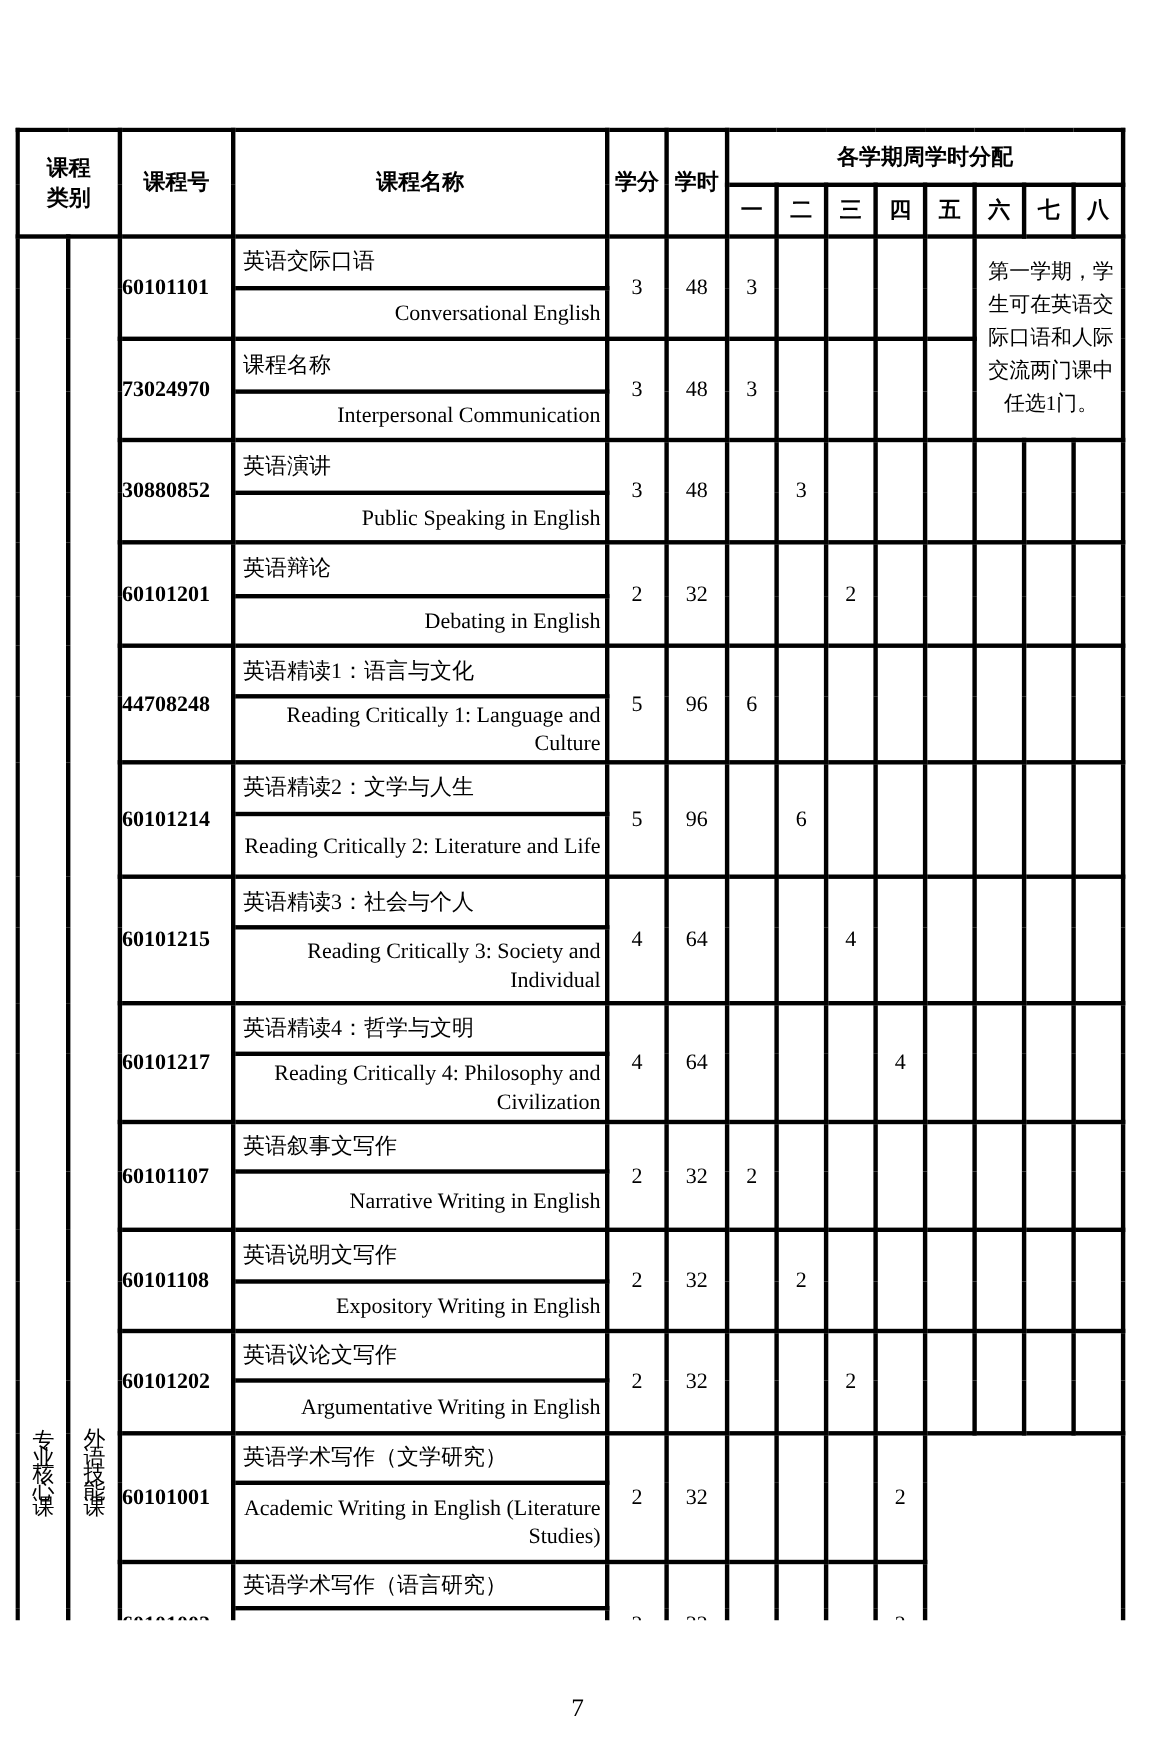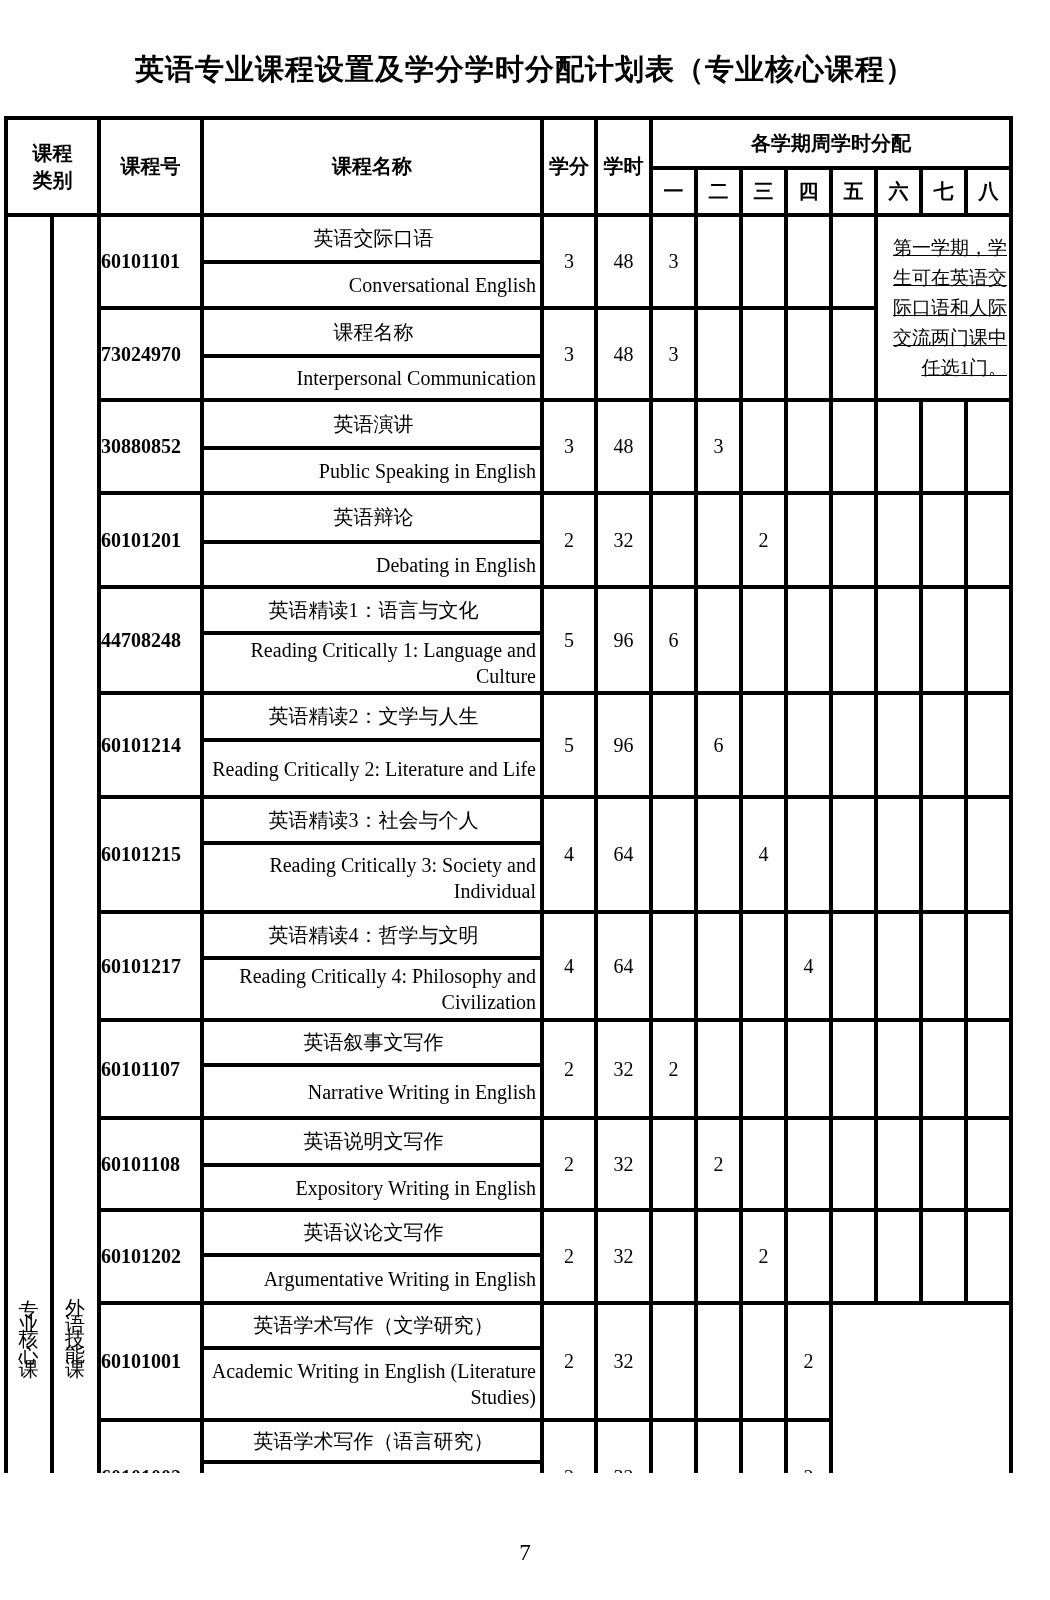--- a/index.html
+++ b/index.html
@@ -7,59 +7,58 @@
     position:relative; width:1050px; height:1600px; background:#fff;
     color:#000; font-family:"Liberation Serif","DejaVu Serif",serif;
     overflow:hidden;
   }
   .doc-title {
     position:absolute; top:50px; left:0; width:100%;
     text-align:center; font-size:29px; font-weight:bold; letter-spacing:1px;
     font-family:"Liberation Sans","DejaVu Sans",sans-serif;
   }
   .table-clip {
-    position:absolute; left:4px; top:116px; width:1016px; height:1357px;
+    position:absolute; left:14px; top:116px; width:1016px; height:1357px;
     overflow:hidden;
   }
   table { border-collapse:collapse; table-layout:fixed; width:1007px; }
   th,td {
     border:4px solid #000; padding:0; font-size:20px;
     overflow:hidden; vertical-align:middle;
   }
   th {
     font-weight:bold; text-align:center; line-height:25px;
     font-family:"Liberation Sans","DejaVu Sans",sans-serif;
   }
   .cathdr-span { display:inline-block; width:48px; line-height:27px; }
   td.no  { text-align:left;font-weight:bold; }
-  td.zh  { text-align:center; padding:2px 4px 2px 7px; line-height:25px; }
+  td.zh  { text-align:left; padding:2px 4px 2px 7px; line-height:25px; }
   td.en  { text-align:right; padding:2px 4px 2px 5px; line-height:26px; }
   td.cr, td.hr, td.sem { text-align:center; }
   td.note-cell {
-    vertical-align:middle; text-align:right;
-    padding:2px 2px 2px 6px; font-size:19px; line-height:30px;text-decoration:underline;
+    vertical-align:middle; text-align:center;
+    padding:2px 2px 2px 6px; font-size:19px; line-height:30px;
   }
   td.catcell { vertical-align:top; }
   .vcat {
     writing-mode:vertical-lr; text-orientation:upright;
     font-size:20px; letter-spacing:15px; line-height:1.2;
     margin:1066px auto 0 auto;
     font-family:"Liberation Sans","DejaVu Sans",sans-serif;
   }
   .pageno {
     position:absolute; top:1540px; left:0; width:100%;
     text-align:center; font-size:23px;
   }
 </style>
 </head>
 <body>
 
 <div class="page">
 
-  <div class="doc-title">英语专业课程设置及学分学时分配计划表（专业核心课程）</div>
 
   <div class="table-clip">
     <table>
       <colgroup>
         <col style="width:46px">
           <col style="width:47px">
           <col style="width:103px">
           <col style="width:340px">
         <col style="width:54px">
           <col style="width:55px">

